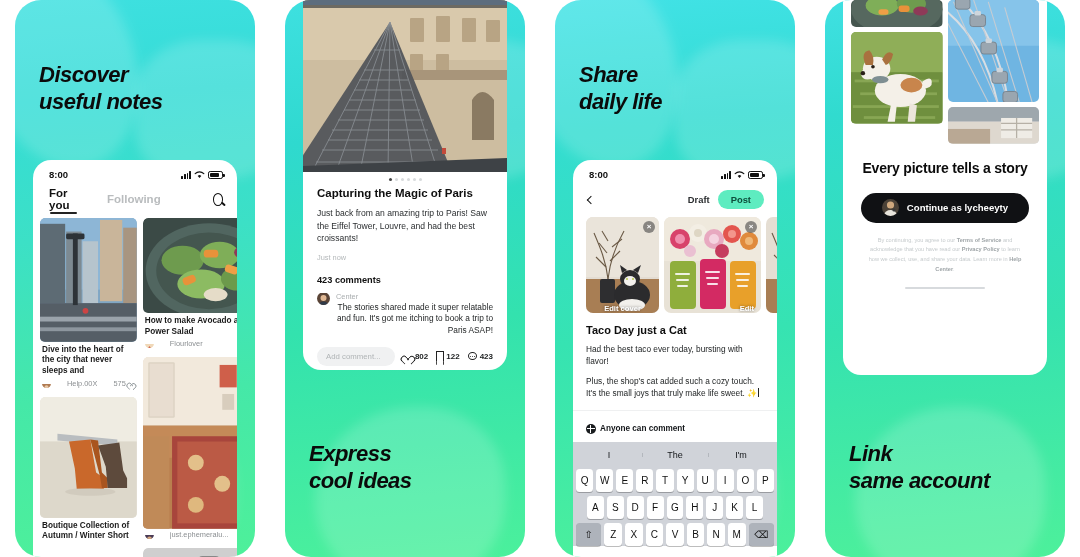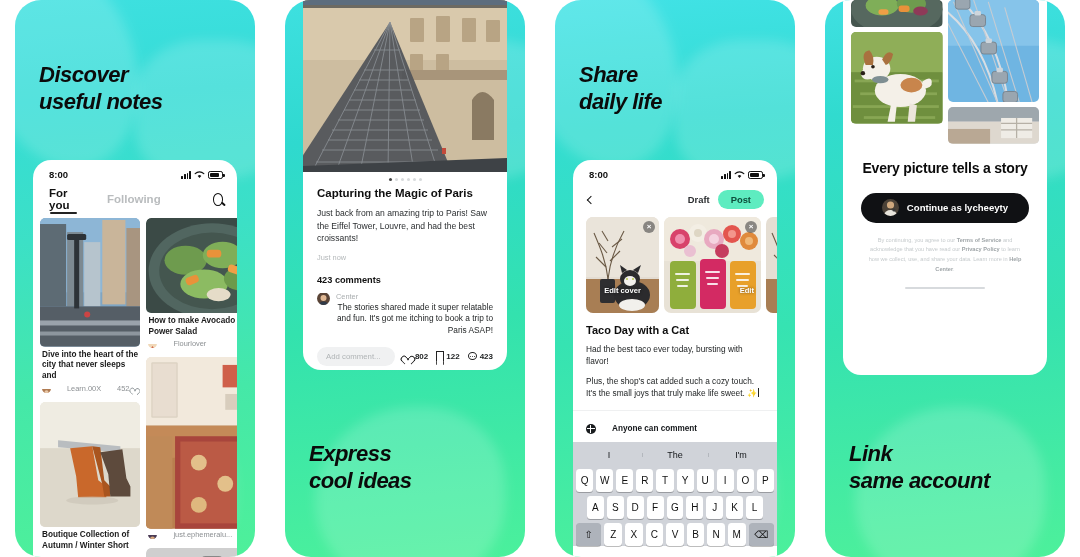--- a/index.html
+++ b/index.html
@@ -140,27 +140,27 @@
   .draft { font-size:9.4px;font-weight:600;color:#2b2e30; }
   .postbtn { background:#5eecc0; color:#0d4e3b; font-size:9.4px;font-weight:700;
     border-radius:11px; padding:4px 13px; }
   .ed-imgs { display:flex; gap:5px; padding: 0 0 0 13px; overflow:hidden; }
   .ed-img { position:relative; border-radius:7px; overflow:hidden; flex:0 0 auto; }
   .ed-img.a { width:73px;height:96px; }
   .ed-img.b { width:97px;height:96px; }
   .ed-img.c { width:42px;height:96px; }
   .x-badge { position:absolute;top:4px;right:4px;width:12px;height:12px;border-radius:50%;
     background:rgba(70,70,70,.6);color:#fff;font-size:8px;line-height:12px;text-align:center;font-weight:600;}
-  .img-lbl { position:absolute;bottom:18px;left:0;right:0;text-align:center;color:#fff;
+  .img-lbl { position:absolute;bottom:0;left:0;right:0;text-align:center;color:#fff;
     font-size:7.6px;font-weight:700;text-shadow:0 0 3px rgba(0,0,0,.55);}
   .img-lbl.right { text-align:right; right:7px; left:auto; }
   .ed-title { font-size:11px;font-weight:700;color:#0e0e0e;padding: 11px 13px 0 13px; }
   .ed-p { font-size:8.3px;color:#232627;line-height:1.5;padding: 7px 13px 0 13px; }
   .caret { display:inline-block;width:1px;height:9px;background:#222;vertical-align:-1px;margin-left:1px;}
-  .ed-perm { display:flex;align-items:center;gap:16px;padding: 13px 13px 8px 13px;
+  .ed-perm { display:flex;align-items:center;gap:4px;padding: 13px 13px 8px 13px;
     border-top:1px solid #eff0f1; margin-top:10px;}
   .globe { width:10px;height:10px;border-radius:50%;background:#1a1d1f;position:relative;flex:0 0 auto;}
   .globe::after{content:"";position:absolute;left:1px;right:1px;top:4.2px;height:1.2px;background:#fff;}
   .globe::before{content:"";position:absolute;left:4.2px;top:1px;bottom:1px;width:1.2px;background:#fff;}
   .perm-t { font-size:8.2px;font-weight:700;color:#14171a; }
 
   
   .kbd { background:#d0d3d9; padding: 4px 3px 0 3px; }
   .suggest { display:flex; align-items:center; height:19px; }
   .sug { flex:1; text-align:center; font-size:9px; color:#14171a; position:relative;}
@@ -248,23 +248,23 @@
               </svg>
               <div class="cap">Dive into the heart of the city that never sleeps and</div>
               <div class="meta">
                 <span class="av">
                   <svg width="9" height="9" viewBox="0 0 9 9">
                       <rect width="9" height="9" fill="#b07b52"></rect>
                       <circle cx="4.5" cy="3.3" r="2" fill="#e8c8a8"></circle>
                       <ellipse cx="4.5" cy="8.4" rx="3.4" ry="2.6" fill="#3d4a5c"></ellipse>
                     </svg>
                 </span>
-                <span class="uname">Learn.00X</span>
+                <span class="uname">Help.00X</span>
                 <span class="likes">
-                    <span>452</span>
+                    <span>575</span>
                     <span class="heart-s"></span>
                   </span>
               </div>
             </div>
             <div class="card">
               <svg class="thumb" viewBox="0 0 100 125">
                 <rect width="100" height="125" fill="#e7e3d8"></rect>
                 <rect y="0" width="100" height="46" fill="#efece2"></rect>
                 <rect y="46" width="100" height="79" fill="#ddd8cb"></rect>
                 <path d="M18 38 L80 44 L80 50 L18 45 Z" fill="#b9bdc0"></path>
@@ -562,21 +562,21 @@
                 <path d="M20 62 C18 44 12 30 6 16"></path>
                   <path d="M20 62 C22 44 28 28 36 14"></path>
                 <path d="M18 48 L8 38"></path>
                   <path d="M23 42 L33 32"></path>
               </g>
               <rect x="12" y="64" width="14" height="22" rx="2" fill="#2e2e30"></rect>
             </svg>
           </div>
         </div>
 
-        <div class="ed-title">Taco Day with a Cat</div>
+        <div class="ed-title">Taco Day just a Cat</div>
         <div class="ed-p">Had the best taco ever today, bursting with flavor!</div>
         <div class="ed-p"><span>Plus, the shop's cat added such a cozy touch. It's the small joys that truly make life sweet. ✨</span><span class="caret"></span></div>
 
         <div class="ed-perm">
           <span class="globe"></span>
           <span class="perm-t">Anyone can comment</span>
         </div>
 
         <div class="kbd">
           <div class="suggest">

